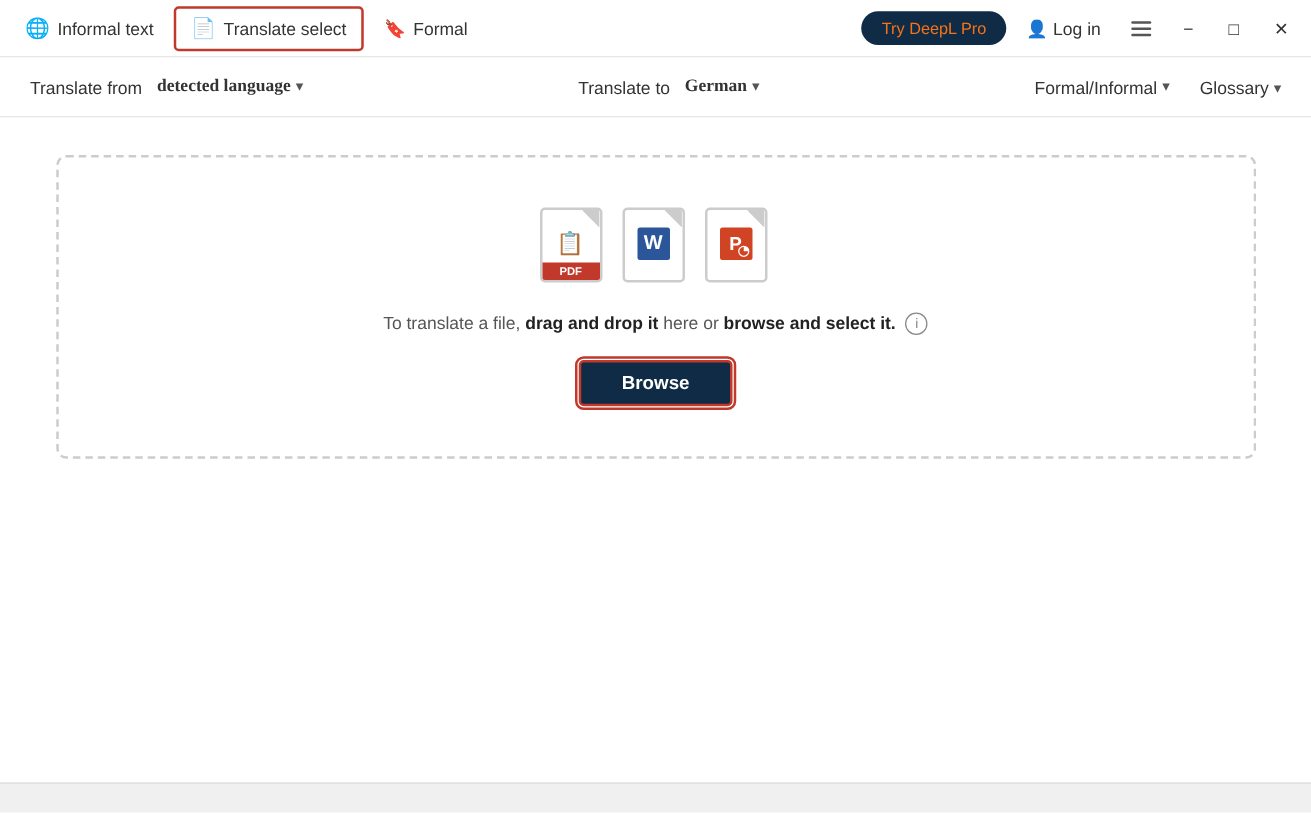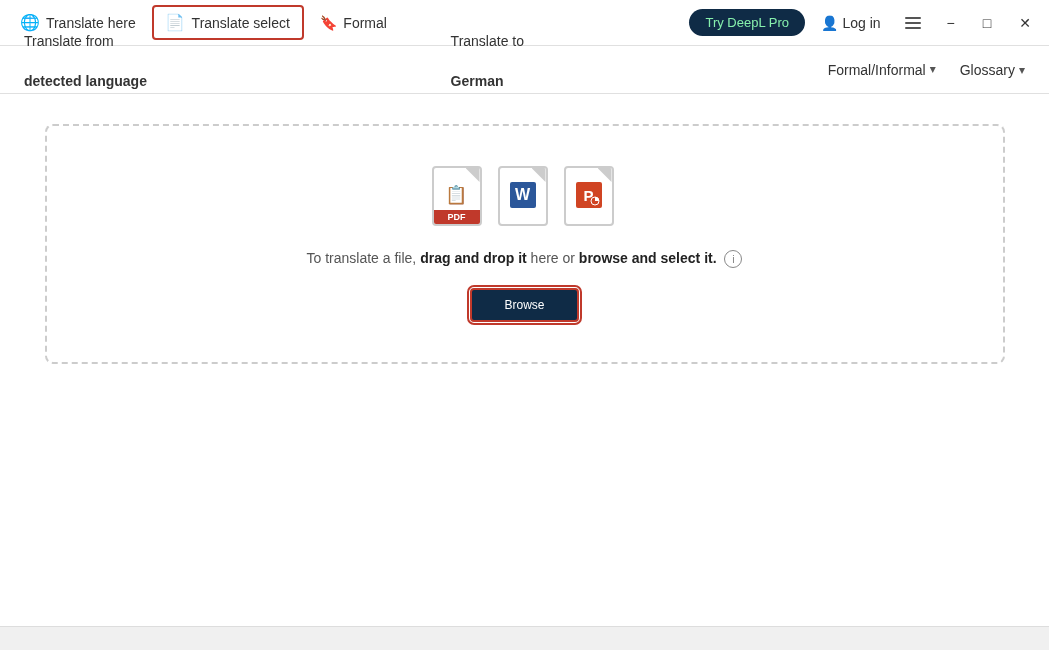--- a/index.html
+++ b/index.html
@@ -67,21 +67,21 @@
     }
 
     .titlebar-right {
       display: flex;
       align-items: center;
       gap: 8px;
     }
 
     .try-deepl-btn {
       background: #0f2b46;
-      color: #86efac;
+      color: #f97316;
       border: none;
       border-radius: 20px;
       padding: 6px 16px;
       font-size: 13px;
       cursor: pointer;
       font-weight: 500;
     }
 
     .login-btn {
       display: flex;
@@ -126,29 +126,29 @@
 
     .lang-selector {
       display: flex;
       align-items: flex-start;
       gap: 4px;
       font-size: 14px;
       color: #333;
       cursor: pointer;
       padding: 4px 8px;
       border-radius: 4px;
-      flex-direction: column;
     }
 
     .lang-selector .lang-label {
       font-weight: 400;
     }
 
     .lang-selector .lang-value {
       font-weight: 600;
+      font-family: Liberation Serif, serif;
     }
 
     .lang-arrow {
       font-size: 12px;
       color: #555;
     }
 
     .lang-spacer {
       flex: 1;
     }
@@ -363,23 +363,23 @@
       margin-left: 4px;
       vertical-align: middle;
     }
 
     .browse-btn {
       background: #0f2b46;
       color: #fff;
       border: 2px solid #c0392b;
       border-radius: 4px;
       padding: 8px 32px;
-      font-size: 12px;
-      cursor: pointer;
-      font-weight: 400;
+      font-size: 15px;
+      cursor: pointer;
+      font-weight: 700;
       outline: 2px solid #c0392b;
       outline-offset: 1px;
     }
 
     
     .statusbar {
       height: 24px;
       background: #f0f0f0;
       border-top: 1px solid #ddd;
       display: flex;
@@ -404,21 +404,21 @@
     }
   </style>
 </head>
 <body>
 
 <div class="titlebar">
   <div class="titlebar-left">
 
     <button class="nav-tab">
       <span class="tab-icon">🌐</span>
-      <span>Translate here</span>
+      <span>Informal text</span>
     </button>
 
     <button class="nav-tab active">
       <span class="tab-icon">📄</span>
       <span>Translate select</span>
     </button>
 
     <button class="saved-btn">
       <span>🔖</span>
       <span>Formal</span>

